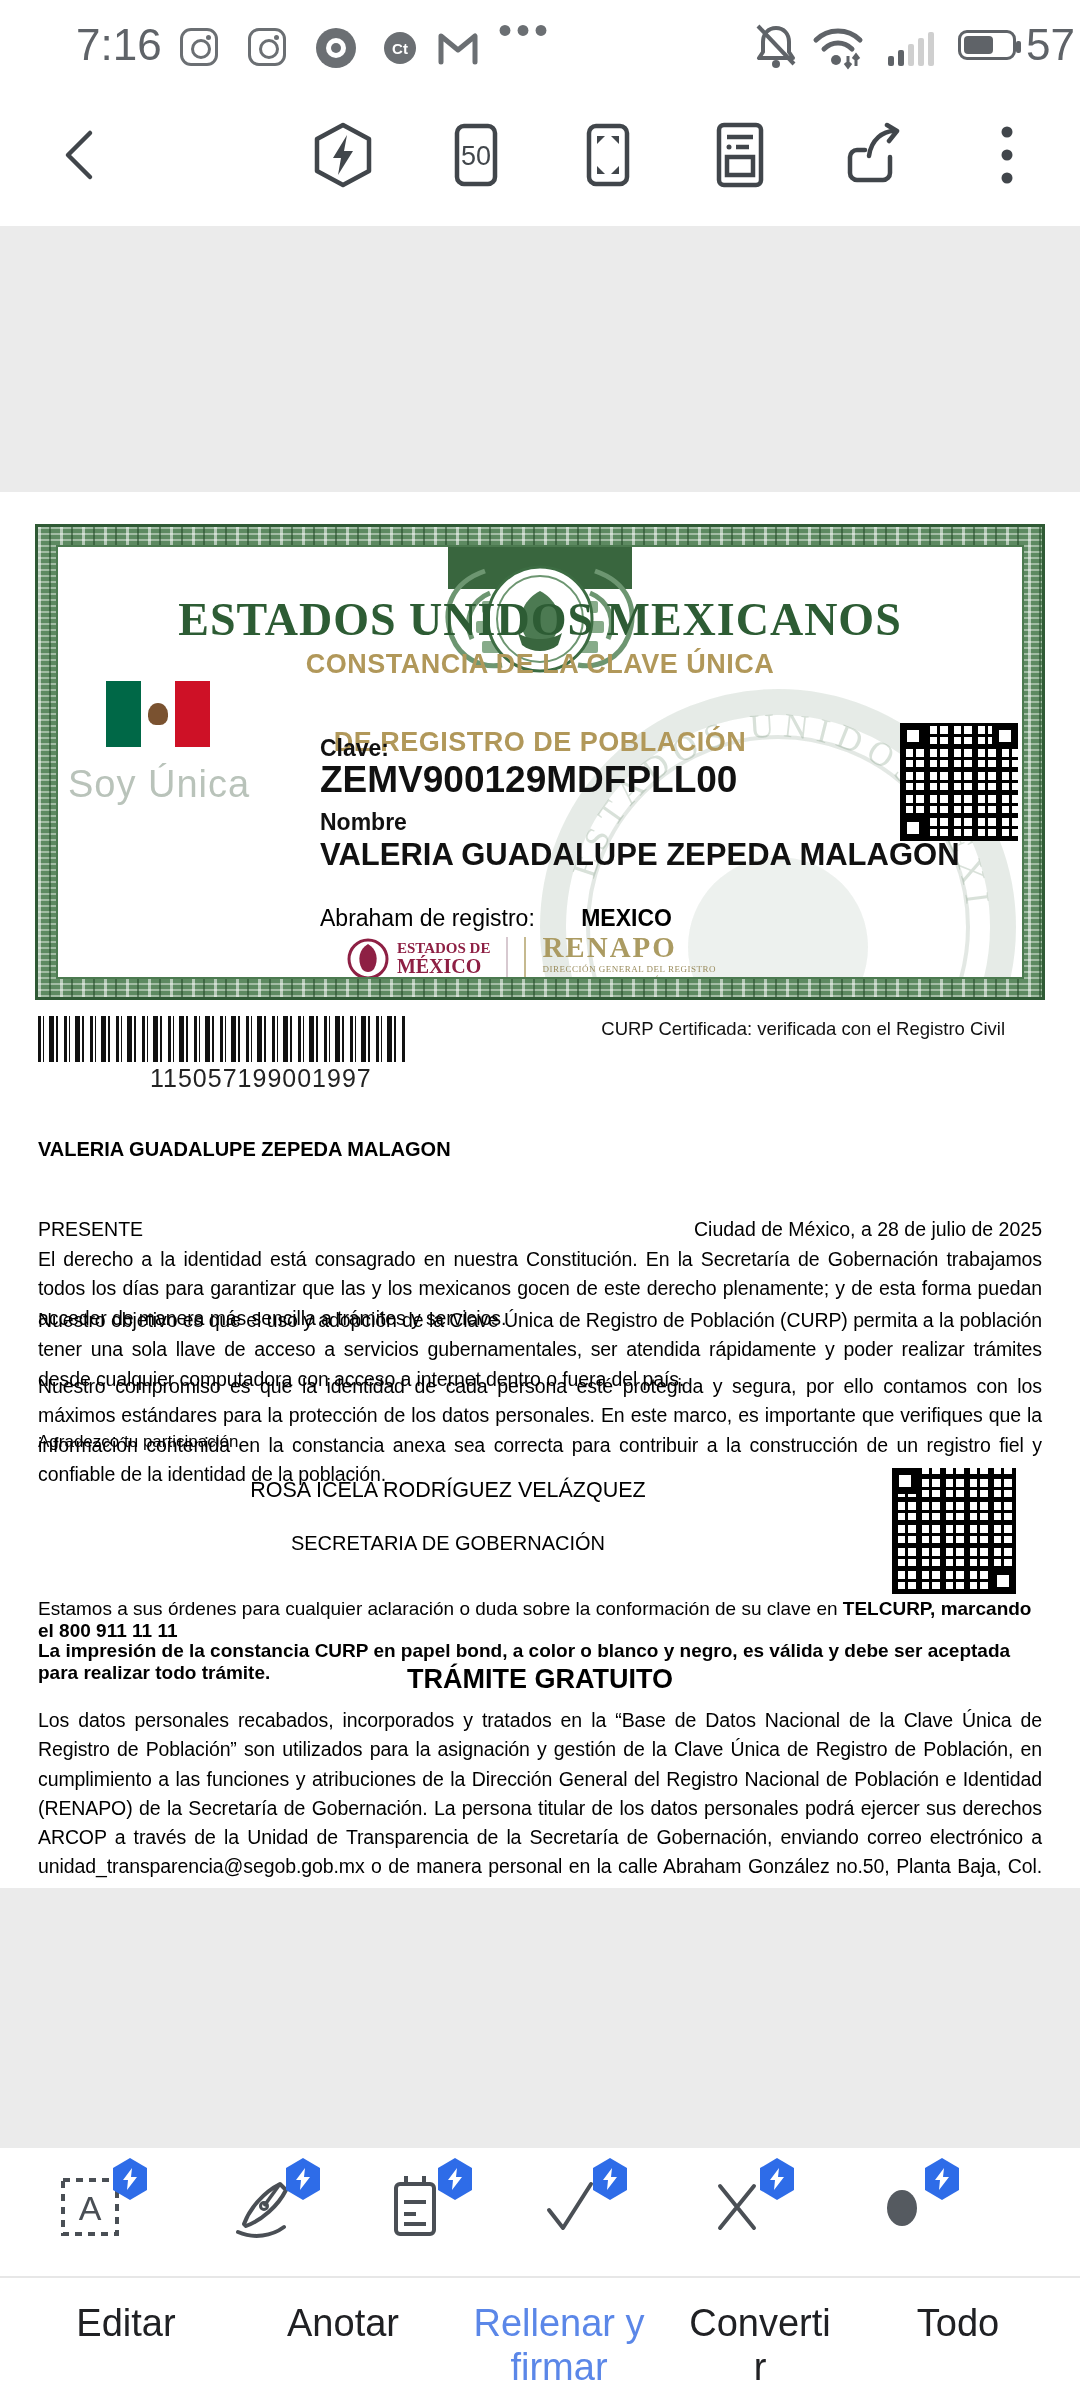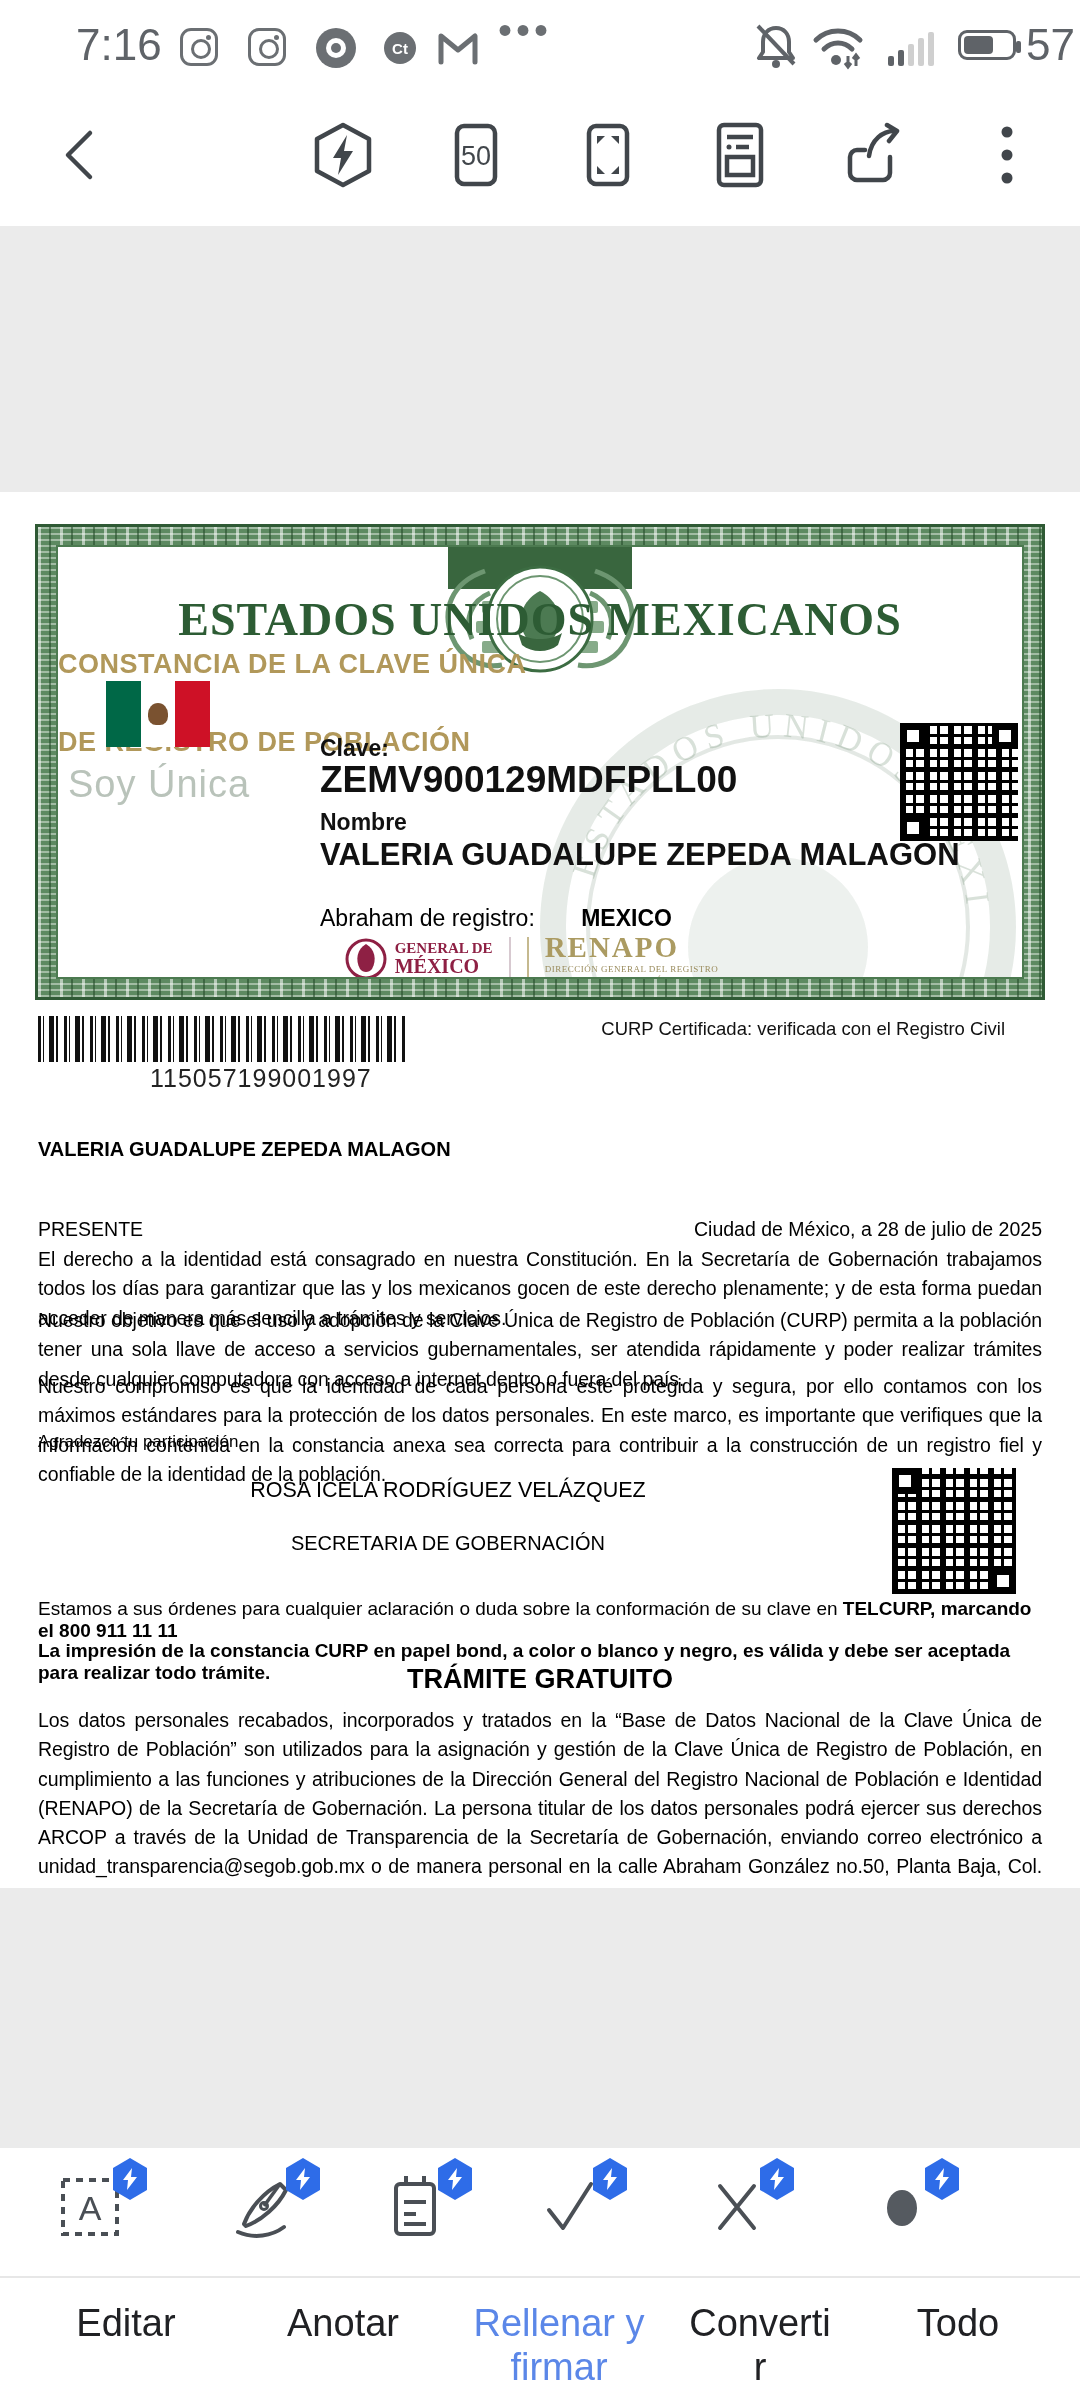--- a/index.html
+++ b/index.html
@@ -41,21 +41,21 @@
           repeating-linear-gradient(90deg, rgba(255,255,255,.55) 0 3px, rgba(255,255,255,0) 3px 11px, rgba(34,72,39,.55) 11px 13px, rgba(255,255,255,0) 13px 22px),
           repeating-linear-gradient(0deg, rgba(230,238,230,.5) 0 2px, rgba(0,0,0,0) 2px 6px),
           #5d8a61;
         border:3px solid #2f5a35;}
   .cert-inner{position:relative;width:100%;height:100%;background:#fff;border:2px solid #4c7a50;
               box-sizing:border-box;overflow:hidden;}
   .wm{left:470px;top:130px;width:500px;height:500px;opacity:.9;pointer-events:none;}
   .crest{left:50%;top:-2px;transform:translateX(-50%);}
   .c-title{left:0;top:46px;width:100%;text-align:center;font-family:"Liberation Serif",serif;
            font-weight:bold;font-size:46px;color:#2d5c34;letter-spacing:1px;}
-  .c-sub{left:0;width:100%;text-align:left;font-weight:bold;font-size:27px;color:#b1985a;letter-spacing:.5px;}
+  .c-sub{left:0;width:100%;text-align:center;font-weight:bold;font-size:27px;color:#b1985a;letter-spacing:.5px;}
   .flag{left:48px;top:134px;width:104px;height:66px;display:flex;}
   .flag i{flex:1;}
   .flag .eagle{position:absolute;left:42px;top:22px;width:20px;height:22px;background:#7a5230;border-radius:50% 50% 40% 40%;}
   .soy{left:10px;top:216px;font-size:38px;color:#b9c3ba;letter-spacing:1px;}
   .fld-label{font-weight:bold;font-size:23px;color:#111;}
   .fld-big{font-weight:bold;color:#111;}
   .qr{background:
        repeating-linear-gradient(90deg,#000 0 6px,transparent 6px 13px,#000 13px 16px,transparent 16px 24px),
        repeating-linear-gradient(0deg,#000 0 5px,#fff 5px 12px,#000 12px 15px,#fff 15px 23px);}
   .qr b{position:absolute;width:26px;height:26px;border:7px solid #000;background:#fff;box-sizing:border-box;}
@@ -248,21 +248,21 @@
             <b style="left:0;bottom:0;"></b>
         </div>
 
         <div class="abs logos">
           <div class="gob-mx">
             <svg width="42" height="46" viewBox="0 0 42 46">
               <circle cx="21" cy="23" r="19" fill="none" stroke="#8e2044" stroke-width="3"></circle>
               <path d="M21 8 C30 13 32 24 27 33 C24 37 18 37 15 33 C10 24 12 13 21 8 Z" fill="#8e2044"></path>
             </svg>
             <div class="txt">
-              <div style="font-size:15px;">GENERAL DE</div>
+              <div style="font-size:15px;">ESTADOS DE</div>
               <div style="font-size:20px;">MÉXICO</div>
             </div>
           </div>
           <div class="vline" style="background:#d7c9d0;"></div>
           <div class="vline"></div>
           <div class="renapo">
             <div style="font-size:29px;font-weight:bold;letter-spacing:2px;">RENAPO</div>
             <div class="tinycap">DIRECCIÓN GENERAL DEL REGISTRO
 NACIONAL DE POBLACIÓN E IDENTIDAD</div>
           </div>

